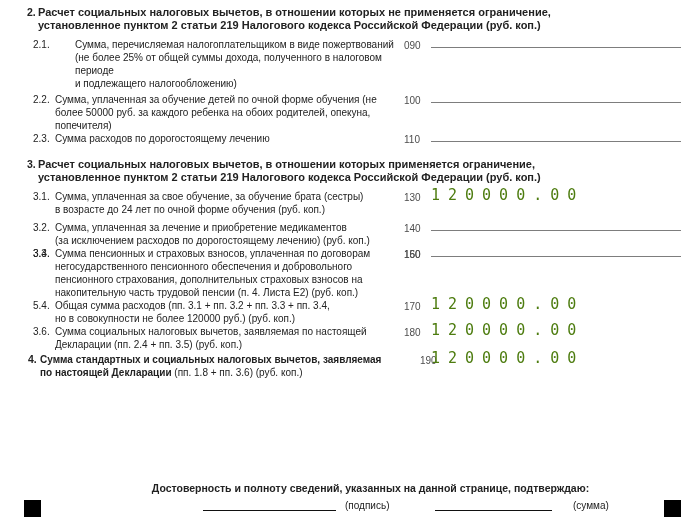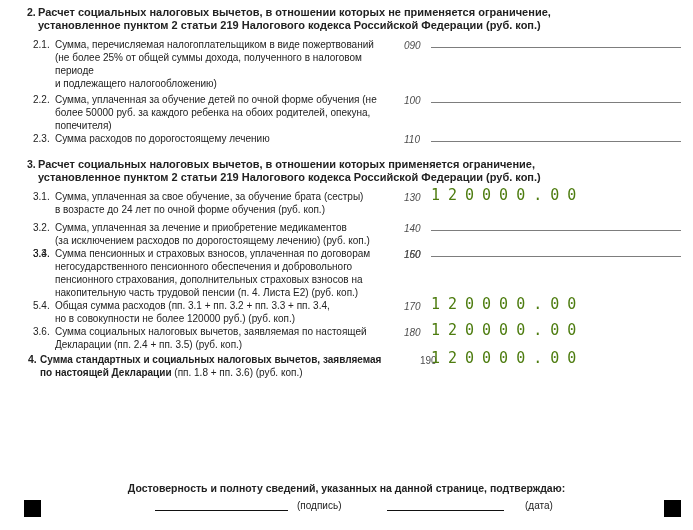--- a/index.html
+++ b/index.html
@@ -16,47 +16,47 @@
 
   
   .sec-header { position:relative; padding-left:27px; margin-bottom:6px; }
   .sec-header .sec-num { position:absolute; left:27px; top:0; font-weight:bold; font-size:10.5px; }
   .sec-header .sec-title { margin-left:11px; font-weight:bold; font-size:11px; white-space:pre-line; }
 
   
   .row { position:relative; }
   .row .item-num { position:absolute; left:33px; top:0; }
   .row .item-label { margin-left:55px; width:340px; white-space:pre-line; }
-  .row .field-code { position:absolute; left:404px; top:1px; color:#4d4d4d;font-style:italic; }
+  .row .field-code { position:absolute; left:404px; top:1px; color:#4d4d4d; }
   .row .field { position:absolute; left:431px; right:12px; top:0; }
   .field .line { height:9px; border-bottom:1.5px solid #7d7d7d; }
   .field .value {
     font-family:"DejaVu Sans Mono", monospace;
     font-size:15px; line-height:15px;
     letter-spacing:8px; margin-right:-8px;
     text-align:left; color:#4d7c0f; margin-top:-2px;
     white-space:nowrap;
   }
 
-  .mb3 { margin-bottom:3px; }
+  .mb3 { margin-bottom:3px;padding-left:20px; }
   .mb13 { margin-bottom:13px; }
   .mb17 { margin-bottom:17px; }
   .mb5 { margin-bottom:5px; }
   .mb2 { margin-bottom:2px; }
 
   
   .total-row { position:relative; padding-left:28px; }
   .total-row .item-num { position:absolute; left:28px; top:0; font-weight:bold; font-size:10.5px; }
   .total-row .item-label { margin-left:12px; width:362px; white-space:pre-line; }
   .total-row .label-bold { font-weight:bold; font-size:10px; }
   .total-row .field-code { position:absolute; left:404px; top:1px; color:#4d4d4d;margin-left:16px; }
   .total-row .field { position:absolute; left:431px; right:12px; top:0; }
 
   
-  .footer { position:absolute; left:0; right:0; top:482px; }
+  .footer { position:absolute; left:0; right:0; top:482px;padding-left:48px; }
   .footer-statement { text-align:center; font-weight:bold; font-size:10.5px; }
   .sig-row { position:relative; height:16px; margin-top:3px; }
   .sig-line { position:absolute; top:0; height:12px; border-bottom:1.6px solid #111111; }
   .sig-line.s1 { left:155px; width:133px; }
   .sig-line.s2 { left:387px; width:117px; }
   .sig-caption { position:absolute; top:1px; }
   .sig-caption.c1 { left:297px; }
   .sig-caption.c2 { left:525px; }
 
   
@@ -185,19 +185,19 @@
     </div>
 
   </div>
 
   <div class="footer">
     <div class="footer-statement">Достоверность и полноту сведений, указанных на данной странице, подтверждаю:</div>
     <div class="sig-row">
       <div class="sig-line s1"></div>
       <span class="sig-caption c1">(подпись)</span>
       <div class="sig-line s2"></div>
-      <span class="sig-caption c2">(дата)</span>
+      <span class="sig-caption c2">(сумма)</span>
     </div>
   </div>
 
   <div class="corner-square left"></div>
   <div class="corner-square right"></div>
 </div>
 
 </body></html>

